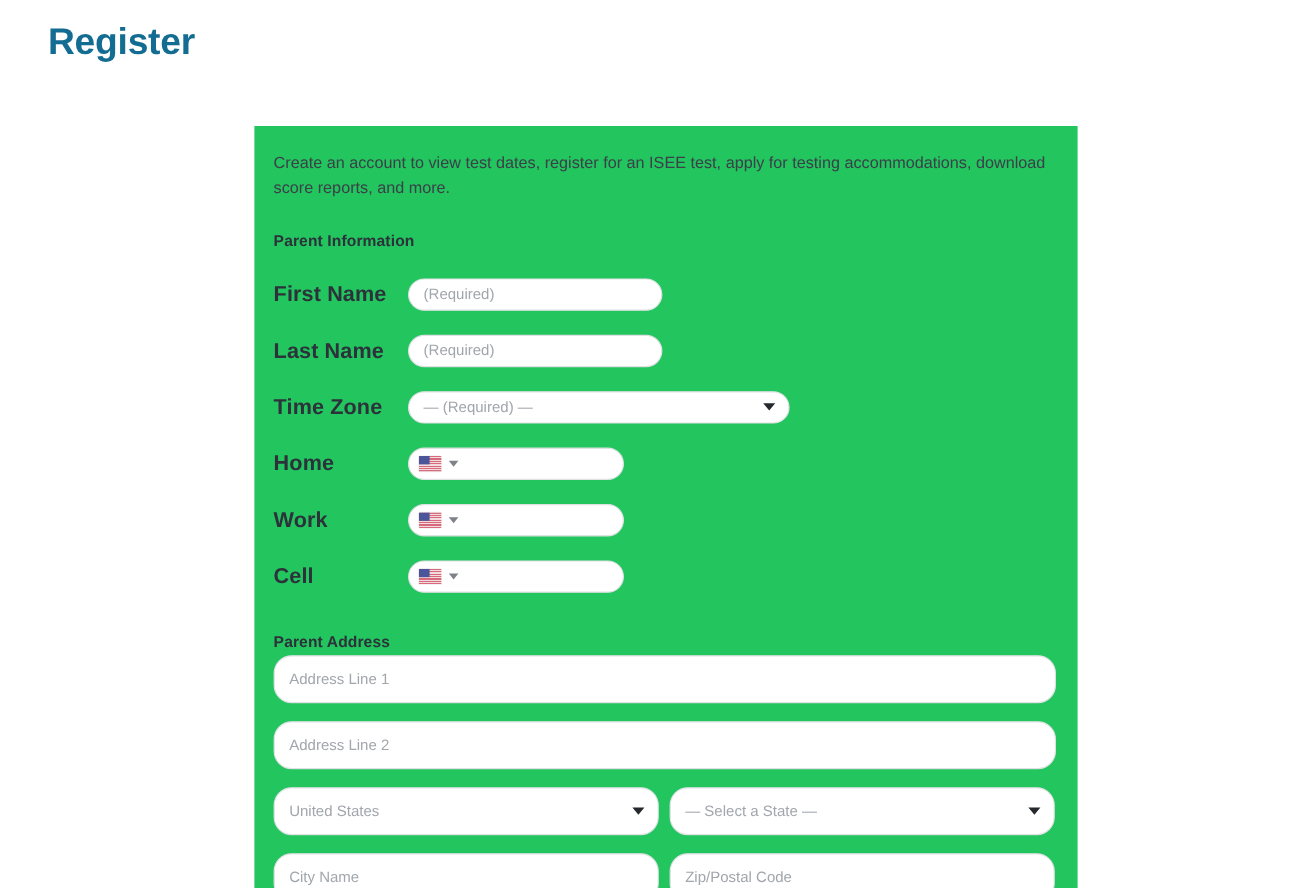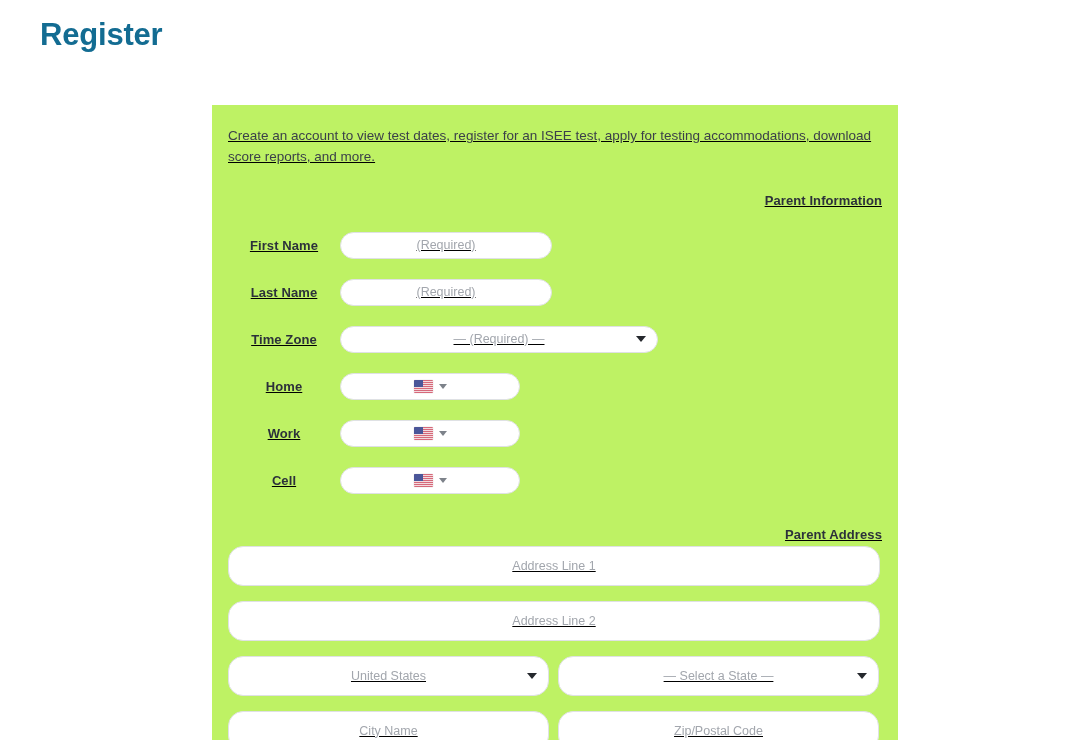--- a/index.html
+++ b/index.html
@@ -33,23 +33,22 @@
     margin: 0;
   }
 
   
   .form-panel {
     position: absolute;
     left: 212px;
     top: 105px;
     width: 686px;
     bottom: 0;
-    background: #bef264;
+    background: #22c55e;
     padding: 20px 16px 0 16px;
-    text-decoration: underline;
   }
 
   .panel-inner {
     width: 654px;
     margin: 0 auto;
   }
 
   .intro {
     font-size: 13.5px;
     line-height: 21px;
@@ -57,54 +56,51 @@
     margin: 0 0 26px 0;
     width: 652px;
   }
 
   .section-heading {
     font-size: 13px;
     font-weight: bold;
     color: #2c313a;
     margin: 0 0 14px 0;
     letter-spacing: 0.1px;
-    text-align: right;
   }
 
   
   .field-row {
     display: flex;
     align-items: center;
     height: 46px;
     margin-bottom: 1px;
   }
   .field-label {
     width: 112px;
     flex: 0 0 112px;
-    font-size: 13px;
+    font-size: 18px;
     font-weight: bold;
     color: #2c313a;
     letter-spacing: 0.1px;
-    text-align: center;
   }
 
   
   .pill {
     height: 27px;
     border: 1px solid #dfe1e4;
     border-radius: 14px;
     background: #ffffff;
     font-size: 12.5px;
     color: #9a9ea6;
     display: flex;
     align-items: center;
     padding: 0 12px;
     font-family: "Liberation Sans", sans-serif;
     position: relative;
-    justify-content: center;
   }
   .pill .ph { color: #a2a6ad; font-size: 12.5px; line-height: 1; }
 
   .w-text-sm { width: 212px; }
   .w-select-tz { width: 318px; }
   .w-phone { width: 180px; padding: 0 8px; }
 
   
   .caret {
     position: absolute;

